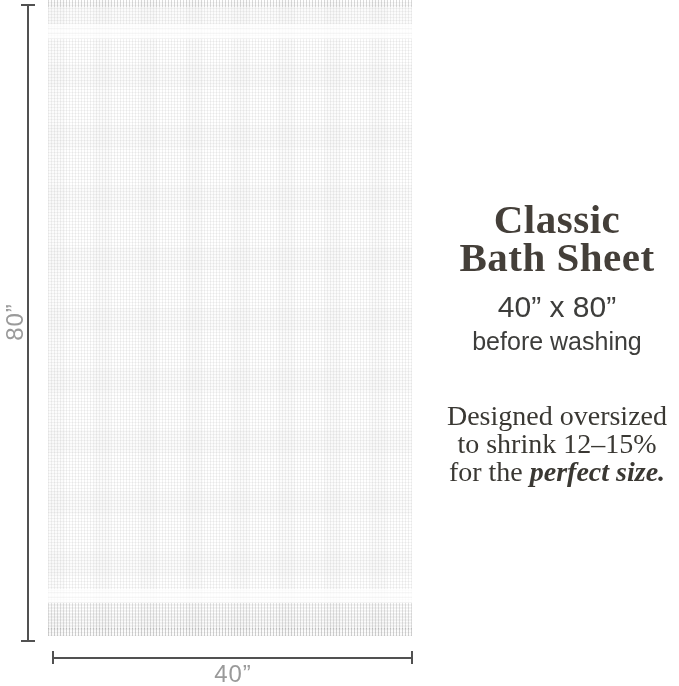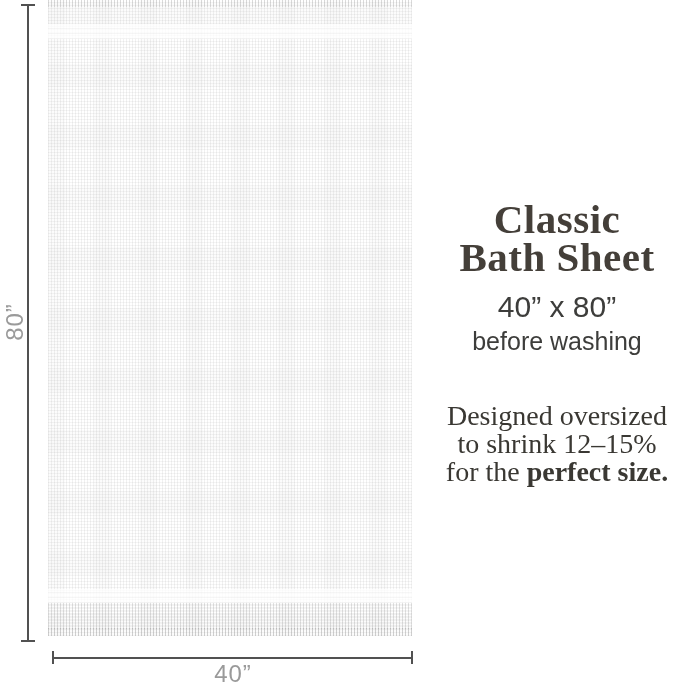--- a/index.html
+++ b/index.html
@@ -130,20 +130,21 @@
   }
   .desc {
     margin-top: 48px;
     font-family: "Liberation Serif", serif;
     font-size: 28px;
     line-height: 28px;
     color: #3a3833;
   }
   .desc .em {
     font-weight: 700;
+    font-style: italic;
     text-align: right;
   }
 </style>
 </head>
 <body>
 
 <div id="stage">
 
   <div class="towel">
     <div class="towel-fringe-top"></div>

